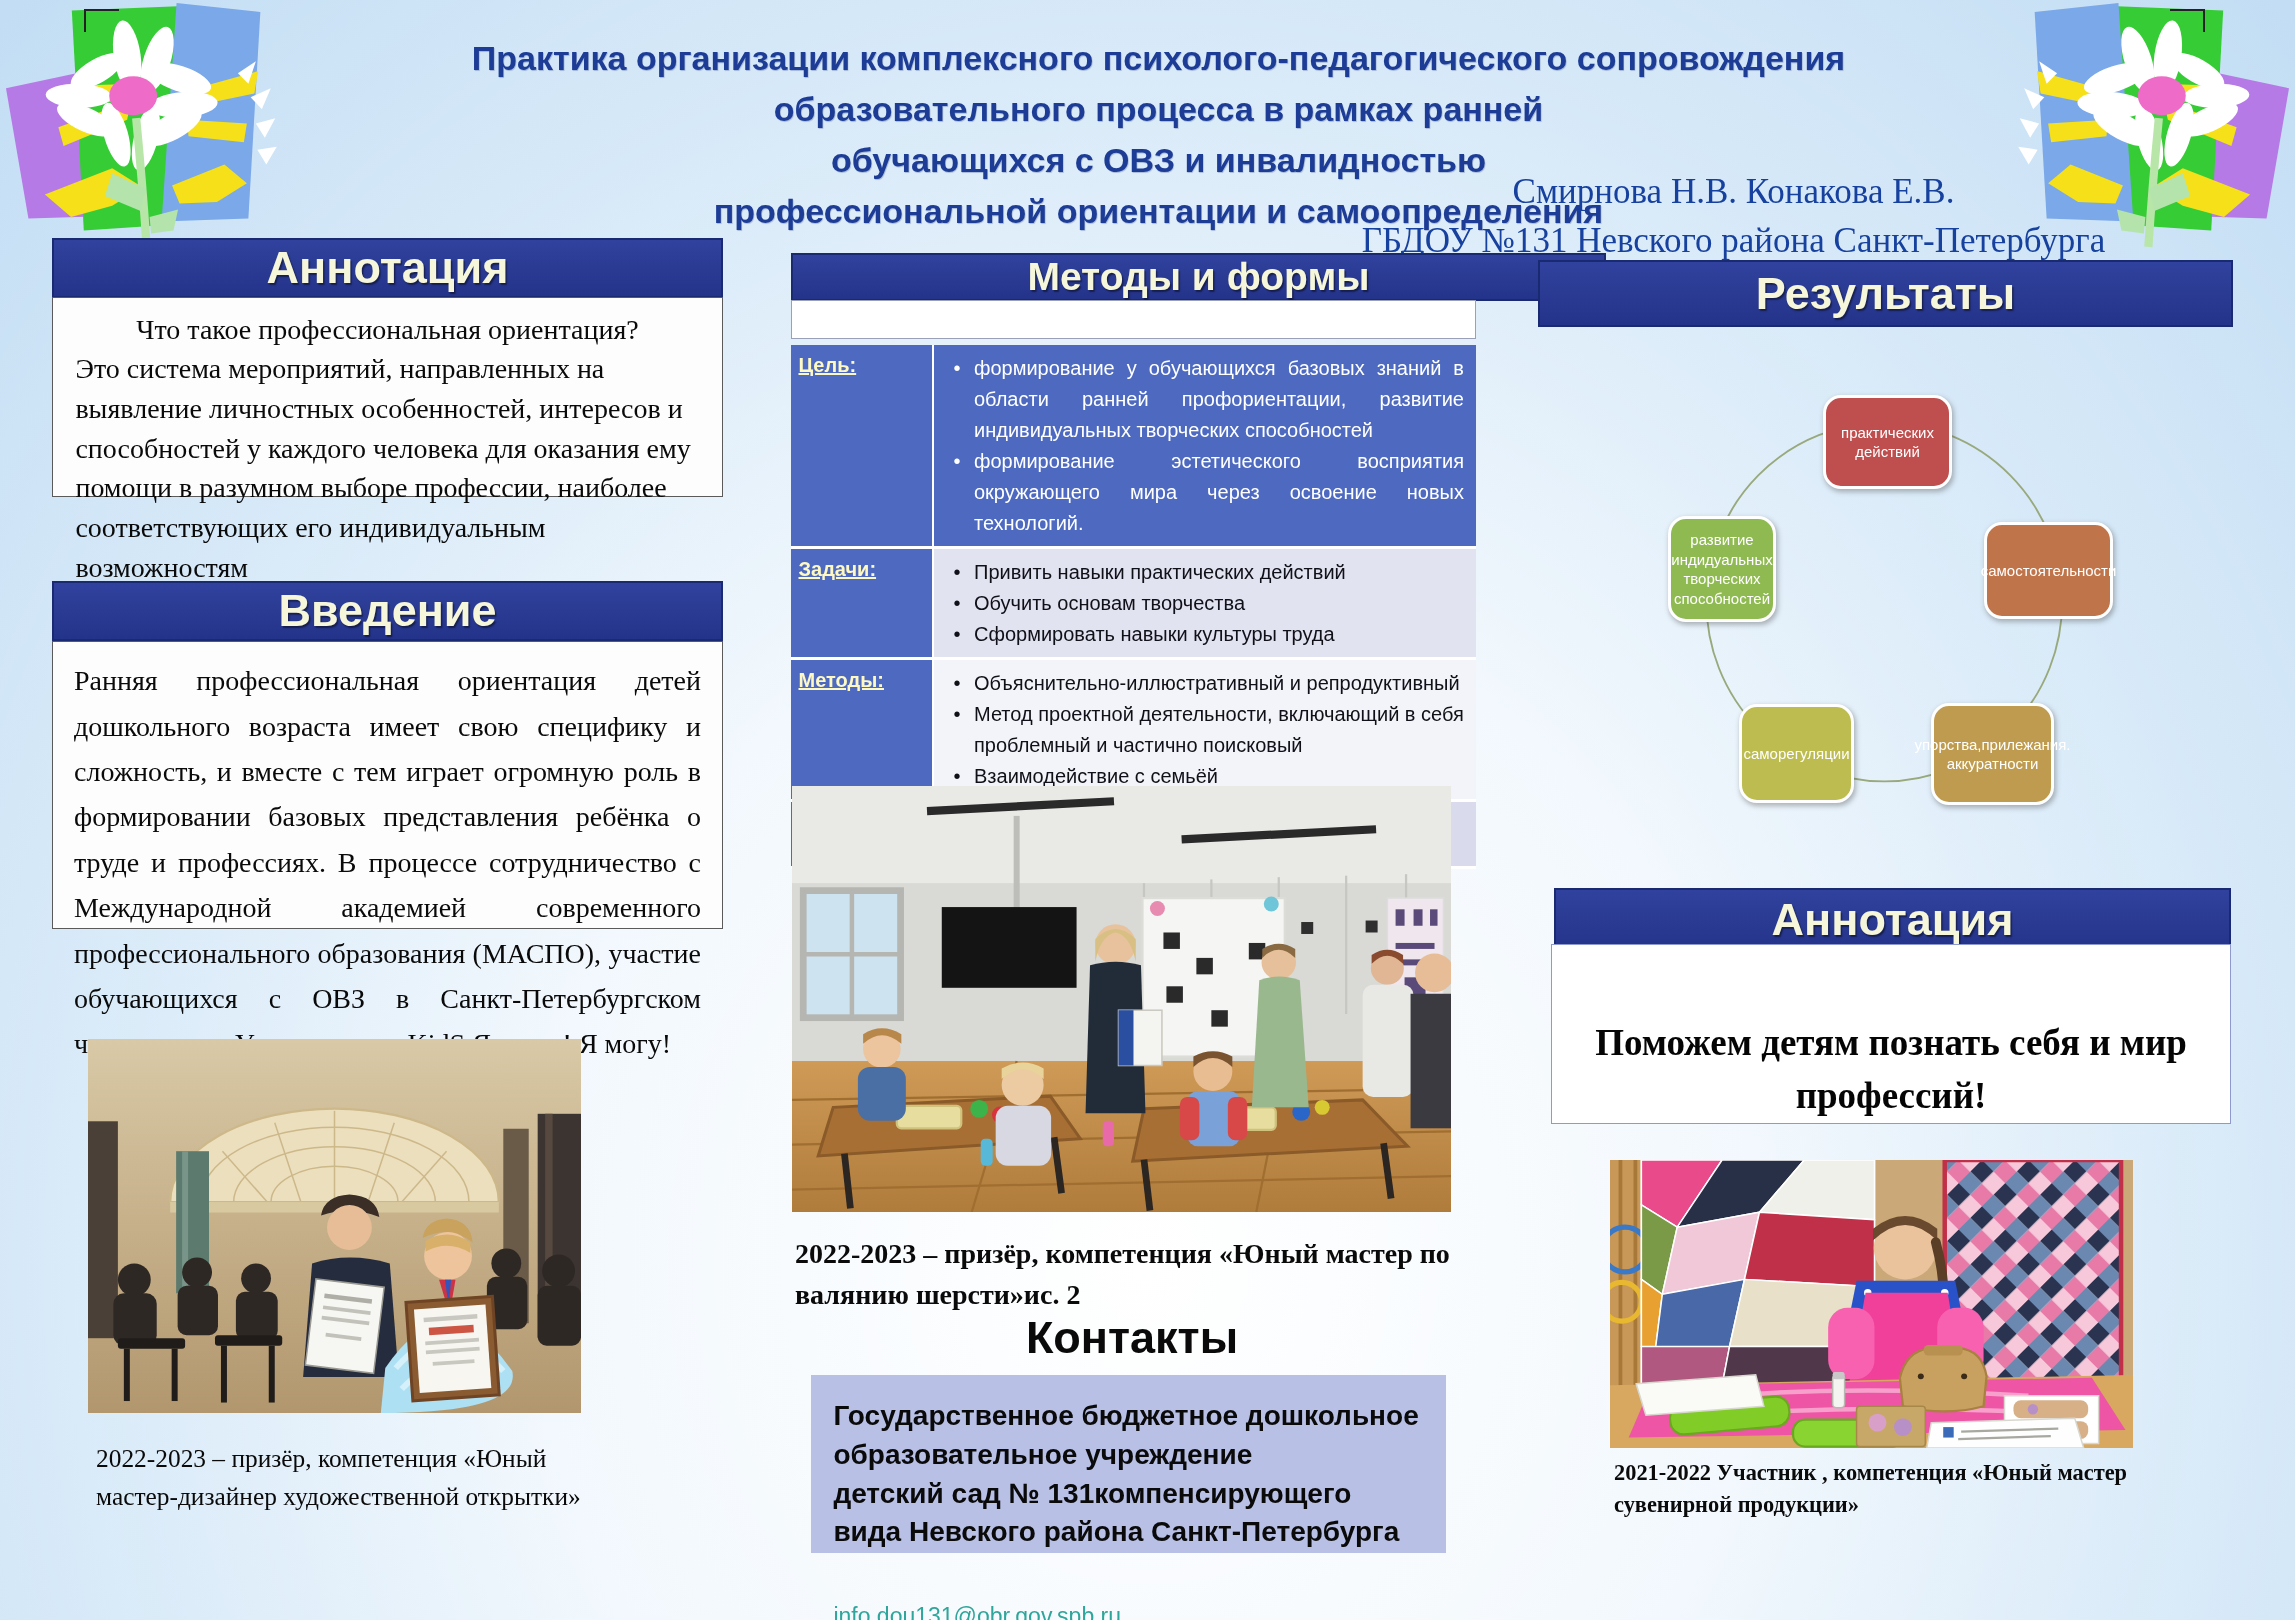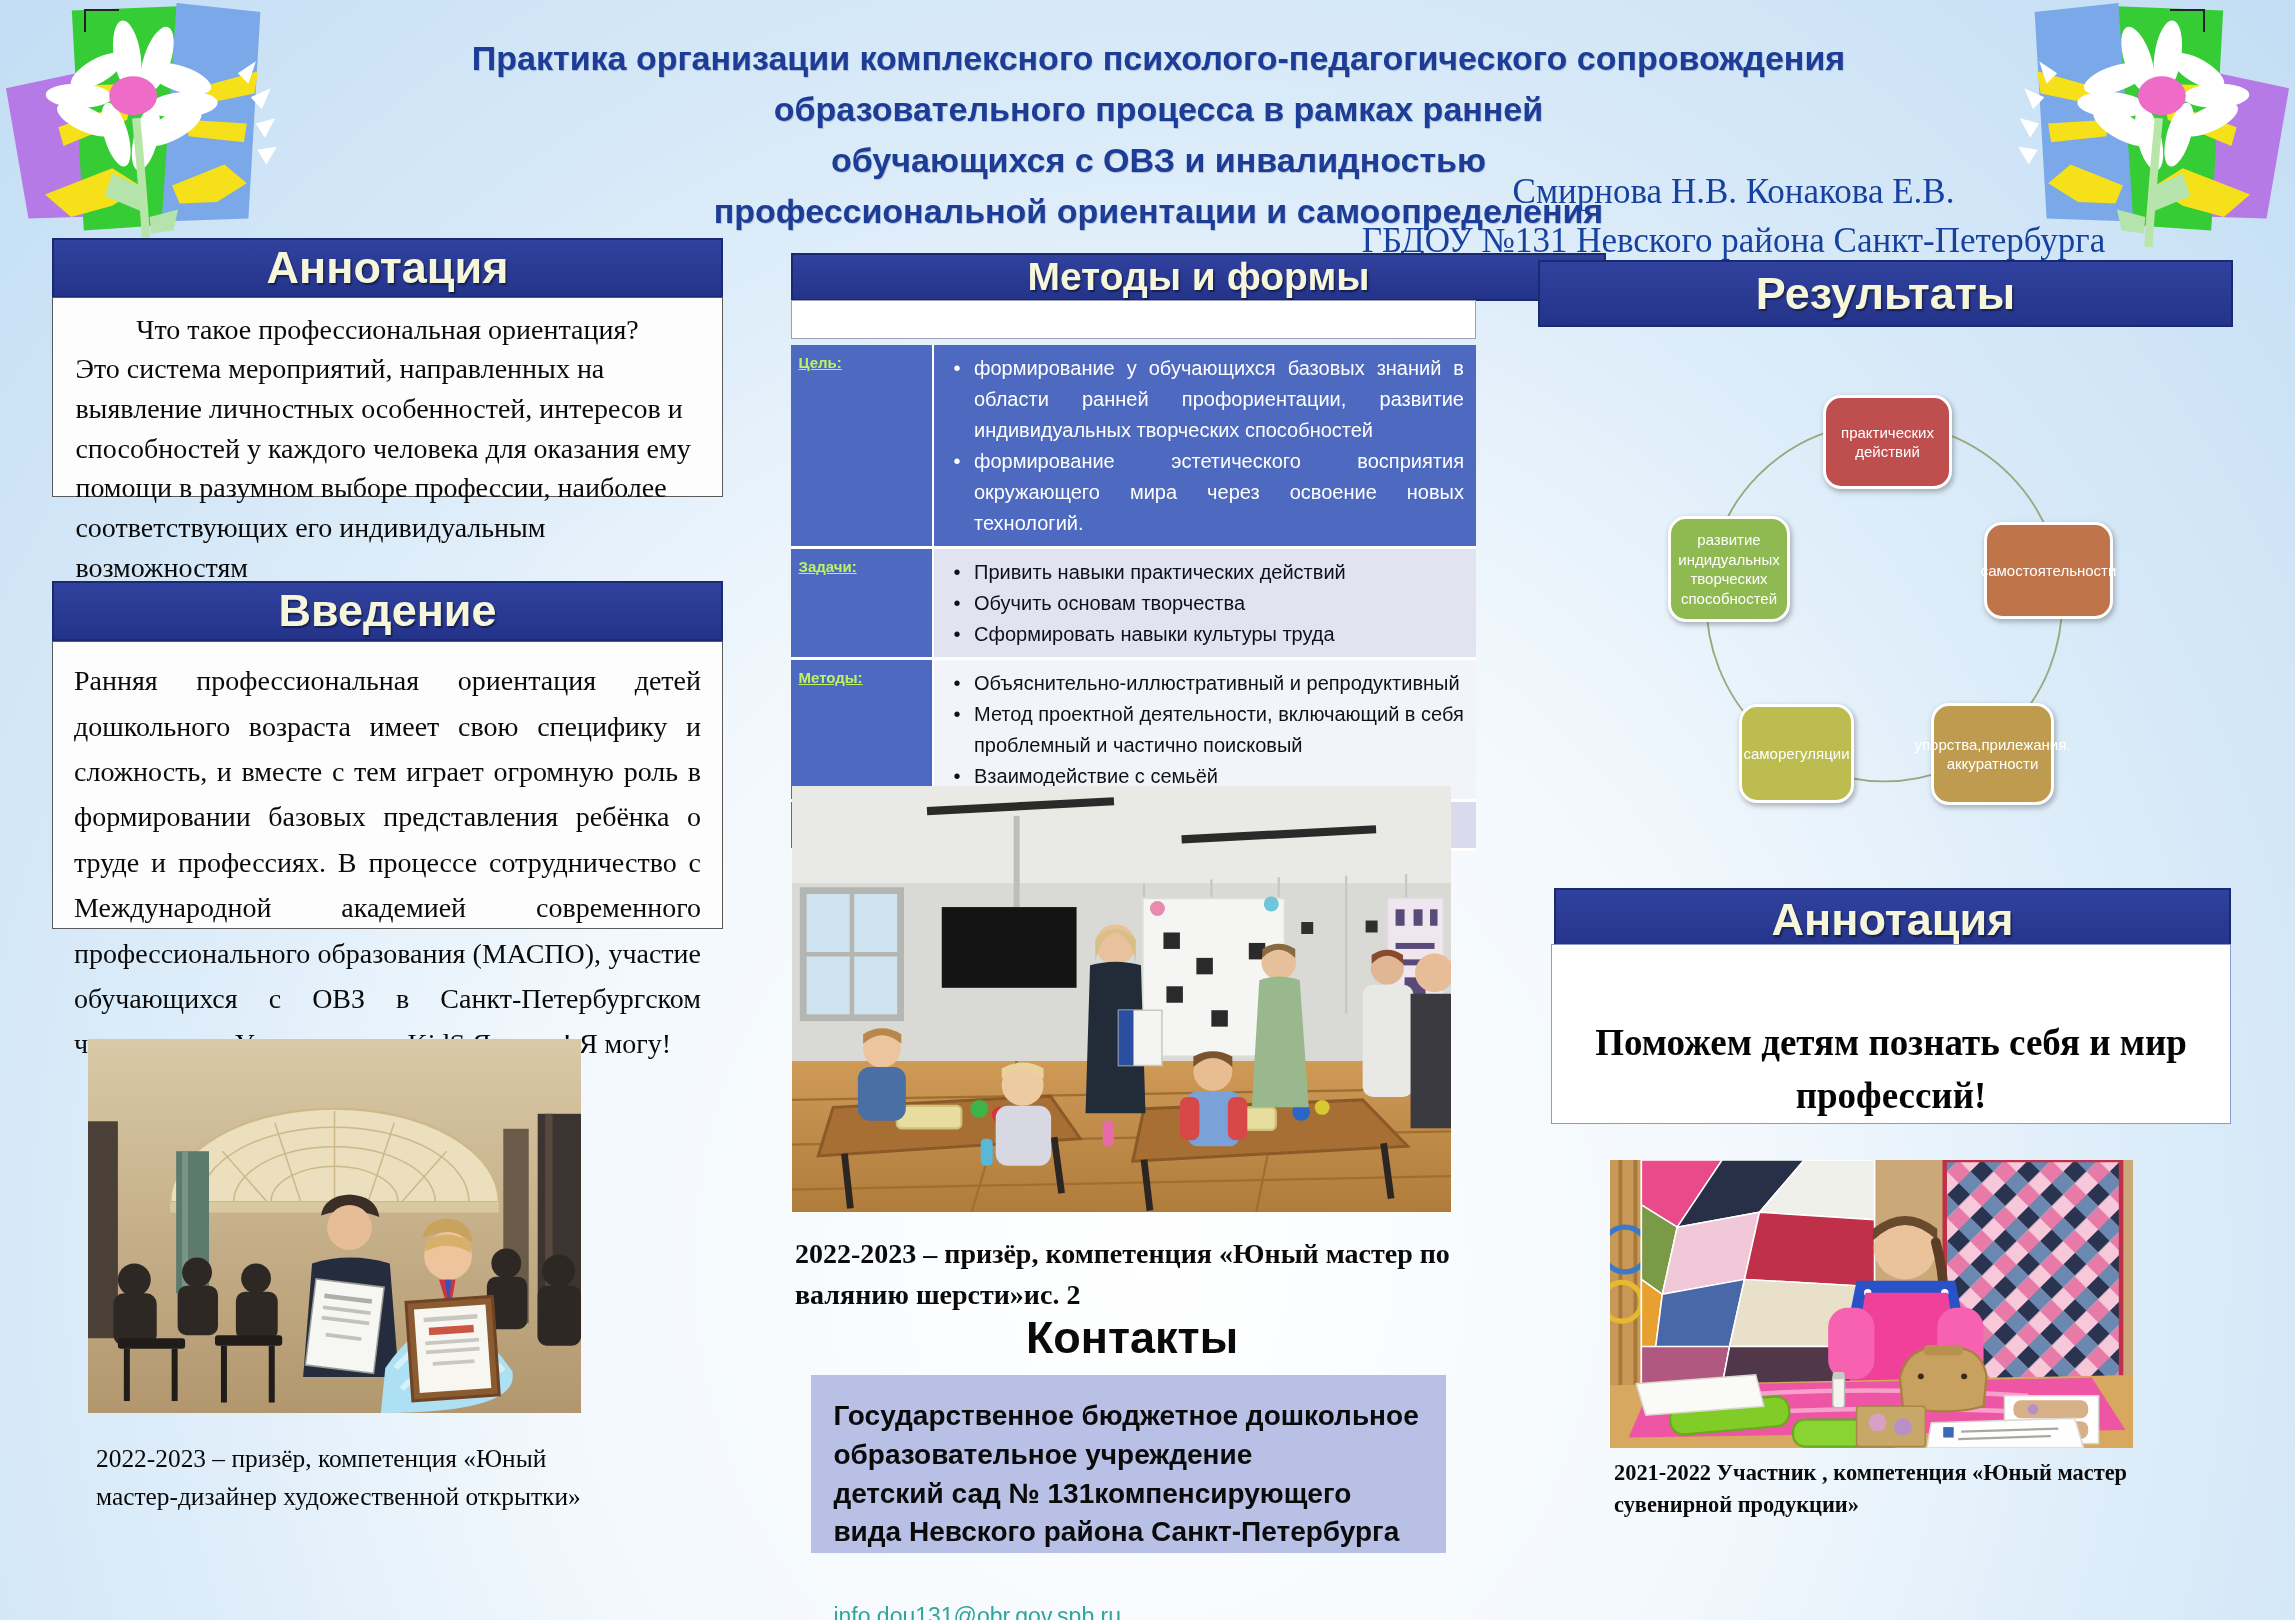--- a/index.html
+++ b/index.html
@@ -26,22 +26,22 @@
     text-shadow:1.5px 1.5px 1.5px rgba(0,0,0,.45);display:flex;align-items:center;justify-content:center;}
   
   .tbox{background:#fdfdfd;border:1.5px solid #5a5a5a;box-sizing:border-box;
     font-family:"Liberation Serif",serif;color:#0a0a0a;}
   .annot-lead{text-align:center;font-size:28px;line-height:1.4;}
   .annot-body{font-size:28px;line-height:1.42;}
   .intro-body{font-size:28px;line-height:1.62;text-align:justify;}
   
   .mtable{left:791px;top:345px;width:685px;}
   .mrow{display:flex;border-bottom:3px solid #fff;}
-  .mlabel{width:143px;min-width:143px;background:#4d6ac0;color:#bef264;
-    font-weight:bold;text-decoration:underline;font-size:15px;
+  .mlabel{width:143px;min-width:143px;background:#4d6ac0;color:#fef9c3;
+    font-weight:bold;text-decoration:underline;font-size:20px;
     padding:9px 7.5px;box-sizing:border-box;border-right:2.2px solid #fff;}
   .mbody{flex:1;padding:7.5px 12px;box-sizing:border-box;}
   .mbody ul{margin:0;padding:0;list-style:none;}
   .mbody li{position:relative;padding-left:28px;font-size:20px;line-height:1.55;}
   .mbody li::before{content:"•";position:absolute;left:7.5px;}
   .row-goal .mbody{background:#4d6ac0;color:#fff;min-height:173px;}
   .row-goal .mbody li{text-align:justify;}
   .row-tasks .mbody{background:#e2e3f0;color:#101018;min-height:96px;}
   .row-methods .mbody{background:#f3f3fa;color:#101018;min-height:121px;}
   .row-form .mbody{background:#d9dbec;color:#101018;min-height:34px;}
@@ -406,21 +406,21 @@
     <a class="contacts-email" href="#">info.dou131@obr.gov.spb.ru</a>
   </div>
 
   <div class="abs bar" style="left:1538px;top:260px;width:695px;height:67px;font-size:45px;">Результаты</div>
 
   <div class="abs diagram">
     <svg viewBox="0 0 930 610" style="position:absolute;left:0;top:0;width:695px;height:456px;">
       <ellipse cx="462" cy="305" rx="238" ry="240" fill="none" stroke="#98a97c" stroke-width="2.5"></ellipse>
     </svg>
     <div class="rnode" style="left: 284px; top: 21px; width: 129px; height: 94px; background: rgb(191, 78, 78);">практических действий</div>
-    <div class="rnode" style="left: 129px; top: 142px; width: 122px; height: 106px; background: rgb(143, 186, 82);">развитие индидуальных творческих способностей</div>
+    <div class="rnode" style="left: 129px; top: 142px; width: 108px; height: 106px; background: rgb(143, 186, 82);">развитие индидуальных творческих способностей</div>
     <div class="rnode" style="left: 445px; top: 148px; width: 129px; height: 97px; background: rgb(192, 116, 74);">самостоятельности</div>
     <div class="rnode" style="left: 200px; top: 330px; width: 115px; height: 99px; background: rgb(188, 188, 80);">саморегуляции</div>
     <div class="rnode" style="left: 392px; top: 329px; width: 123px; height: 102px; background: rgb(191, 155, 79);">упорства,прилежания. аккуратности</div>
   </div>
 
   <div class="abs bar" style="left:1554px;top:888px;width:677px;height:64px;font-size:45px;">Аннотация</div>
   <div class="abs concl-box" style="left:1551px;top:944px;width:680px;height:180px;align-items:flex-end;">
     <span>Поможем детям познать себя и мир профессий!</span>
   </div>
 

